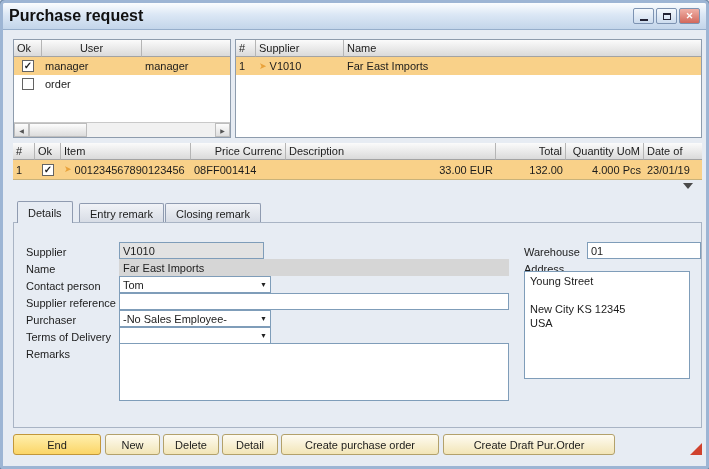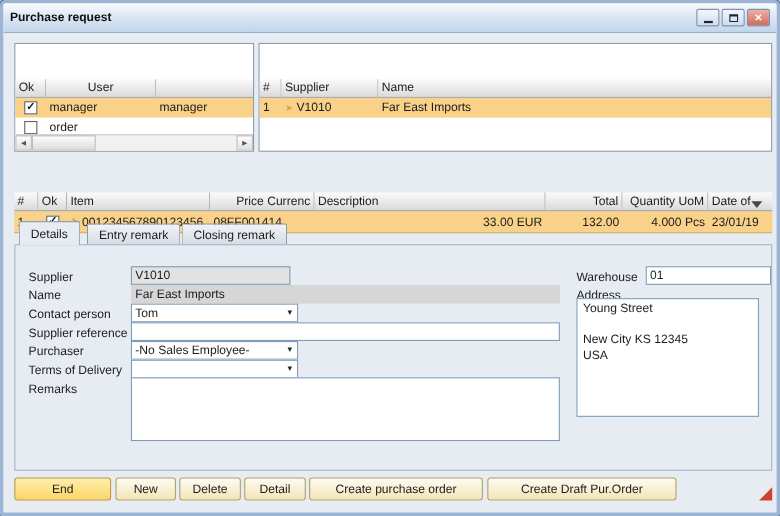--- a/index.html
+++ b/index.html
@@ -9,39 +9,39 @@
     background:#e7ecf3; border:3px solid #9db5d4; outline:1px solid #46688e;
     border-radius:5px 5px 2px 2px; overflow:hidden;
     font-size:11px; color:#1c1c1c;
   }
   
   .titlebar {
     height:27px; display:flex; align-items:center; padding:0 6px;
     background:linear-gradient(#fbfdfe,#dbe7f5 45%,#c3d5ea);
     border-bottom:1px solid #96aecb;
   }
-  .title { font-weight:bold; font-size:11px; color:#111; }
+  .title { font-weight:bold; font-size:16px; color:#111; }
   .win-controls { margin-left:auto; display:flex; gap:2px; }
   .win-btn {
     width:21px; height:16px; border:1px solid #7d93b2; border-radius:2px;
     background:linear-gradient(#f4f8fc,#cddcee);
     display:flex; align-items:center; justify-content:center;
     font-size:9px; line-height:1; color:#223; cursor:default;
   }
   .win-btn.close { background:linear-gradient(#f0b0a6,#d2685c); color:#fff; font-weight:bold; }
   .min-glyph { width:8px; height:2px; background:#223; margin-top:7px; }
   .max-glyph { width:8px; height:7px; border:1px solid #223; border-top-width:2px; }
   
   .panel { position:absolute; background:#fff; border:1px solid #8e9cad; overflow:hidden; }
   .grid-head { display:flex; }
   .hc {
     height:17px; display:flex; align-items:center; padding:0 3px;
     background:linear-gradient(#fbfbfb,#dadada);
     border-right:1px solid #b5b5b5; border-bottom:1px solid #a3a3a3;
-    overflow:hidden; white-space:nowrap; font-size:11px;margin-top:32px;
+    overflow:hidden; white-space:nowrap; font-size:11px;
   }
   .grow { display:flex; height:18px; background:#fff; }
   .grow.selected { background:#F9D189; }
   .c { display:flex; align-items:center; padding:0 3px; overflow:hidden; white-space:nowrap; }
   .c.num { justify-content:flex-end; }
   .cb {
     width:12px; height:12px; background:#fff; border:1px solid #636363;
     display:inline-flex; align-items:center; justify-content:center;
     font-size:10px; font-weight:bold; line-height:1;
   }

